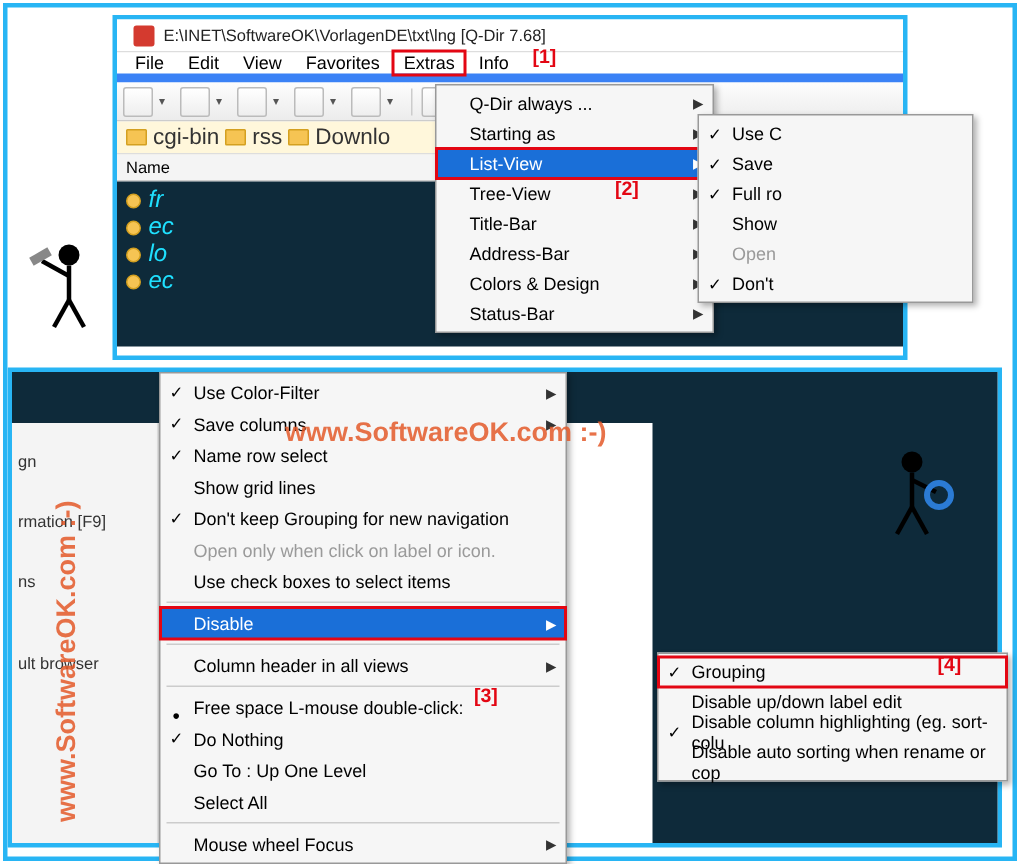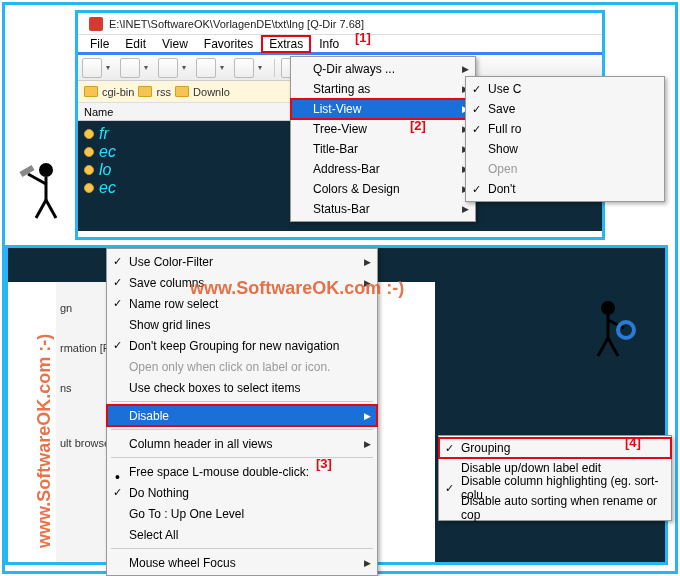--- a/index.html
+++ b/index.html
@@ -32,21 +32,21 @@
     border-bottom: 1px solid #ddd;
   }
   .app-icon {
     width: 14px; height: 14px; background: #d43a2f; border-radius: 2px;
   }
   .title-text { font-size: 11px; color: #222; }
 
   .menubar {
     height: 20px; display: flex; align-items: center;
     padding: 0 4px; gap: 0;
-    border-bottom: 3px solid #3b82f6;
+    border-bottom: 6px solid #3b82f6;
     background: #fff;
   }
   .menu-item {
     padding: 2px 8px; font-size: 12px; cursor: default;
   }
   .menu-item.highlight {
     border: 2px solid #e30613; padding: 0px 6px;
   }
 
   .toolbar {
@@ -62,21 +62,21 @@
   .tb-sep { width: 1px; height: 18px; background: #ccc; margin: 0 2px; }
   .tb-drop { width: 10px; font-size: 8px; color: #555; }
 
   .folder-bar {
     height: 22px; display: flex; align-items: center; gap: 4px;
     padding: 0 6px; background: #fff7db;
     border-bottom: 1px solid #ddd;
   }
   .folder-chip {
     display: flex; align-items: center; gap: 4px;
-    font-size: 11px; color: #333;
+    font-size: 15px; color: #333;
   }
   .folder-icon {
     width: 14px; height: 11px; background: #f6c453; border-radius: 1px;
     border: 1px solid #d4a020;
   }
 
   .list-header {
     height: 18px; display: flex; align-items: center;
     padding: 0 6px; font-size: 11px;
     background: #f4f4f4; border-bottom: 1px solid #ccc;
@@ -118,21 +118,21 @@
     background: #1a6fd8; color: #fff;
   }
   .menu-row.sel .arrow { color: #fff; }
   .menu-row.hlred { outline: 2px solid #e30613; outline-offset: -1px; gap: 20px; }
 
   .annot {
     position: absolute; color: #e30613; font-weight: bold; font-size: 13px;
   }
 
   
-  .mp2 { top: 76px; left: 465px; width: 200px; }
+  .mp2 { top: 76px; left: 465px; width: 184px; }
   .check::before {
     content: "✓"; position: absolute; left: 6px; font-size: 11px;
   }
   .menu-row.disabled { color: #9a9a9a; }
 
   
   .win2 {
     position: absolute;
     top: 245px; left: 5px;
     width: 663px; height: 320px;
@@ -147,21 +147,20 @@
     position: absolute; top: 34px; right: 0; width: 230px; height: 280px;
     background: #0e2a3a;
   }
 
   
   .sidebar {
     position: absolute; top: 34px; left: 0; width: 98px; bottom: 0;
     background: #f4f4f4; border-right: 1px solid #ccc;
     padding: 6px 4px; font-size: 11px; color: #333;
     overflow: hidden;
-    margin-left: 48px;
   }
   .side-row { height: 40px; display:flex; align-items:center; }
 
   
   .mp3 {
     top: 0px; left: 98px; width: 272px;
     position: absolute;
   }
   .mp3 .menu-row { height: 21px; }
   .menu-sep { height: 1px; background: #ccc; margin: 3px 4px; }

